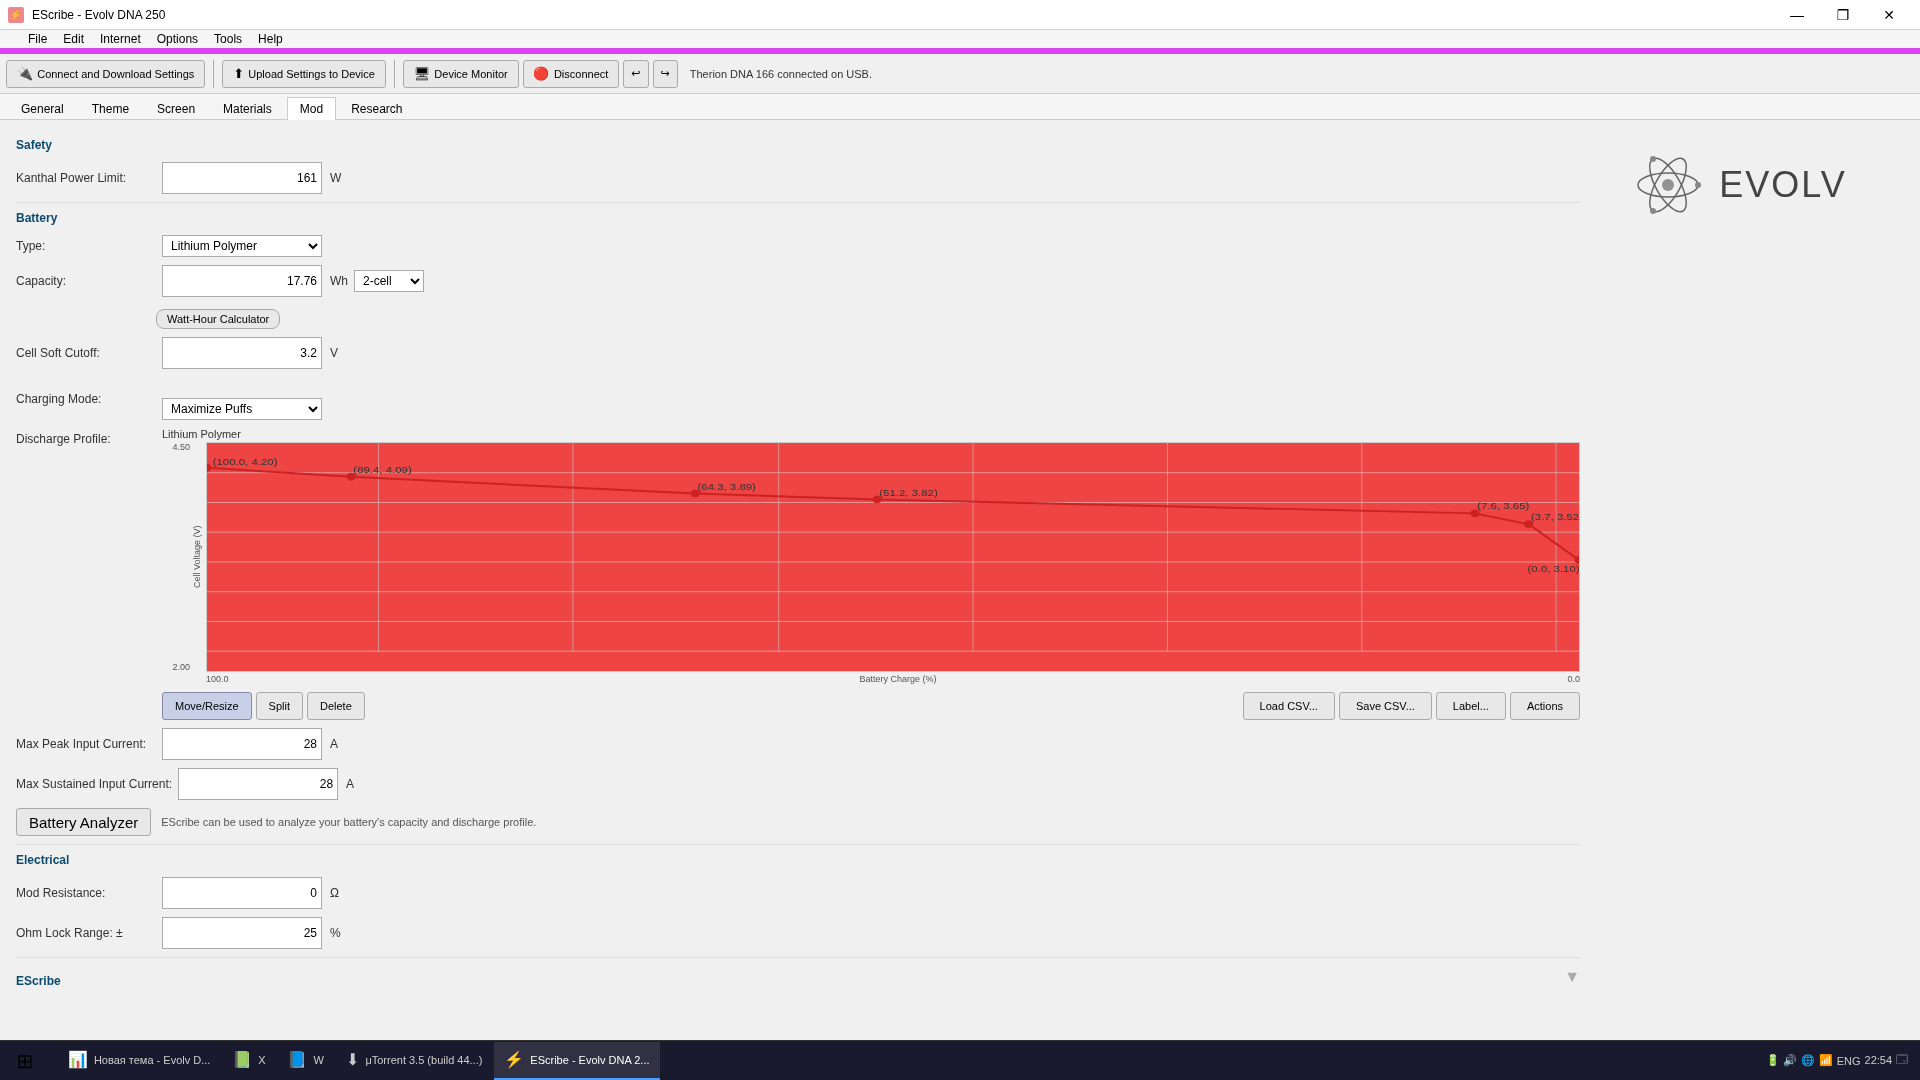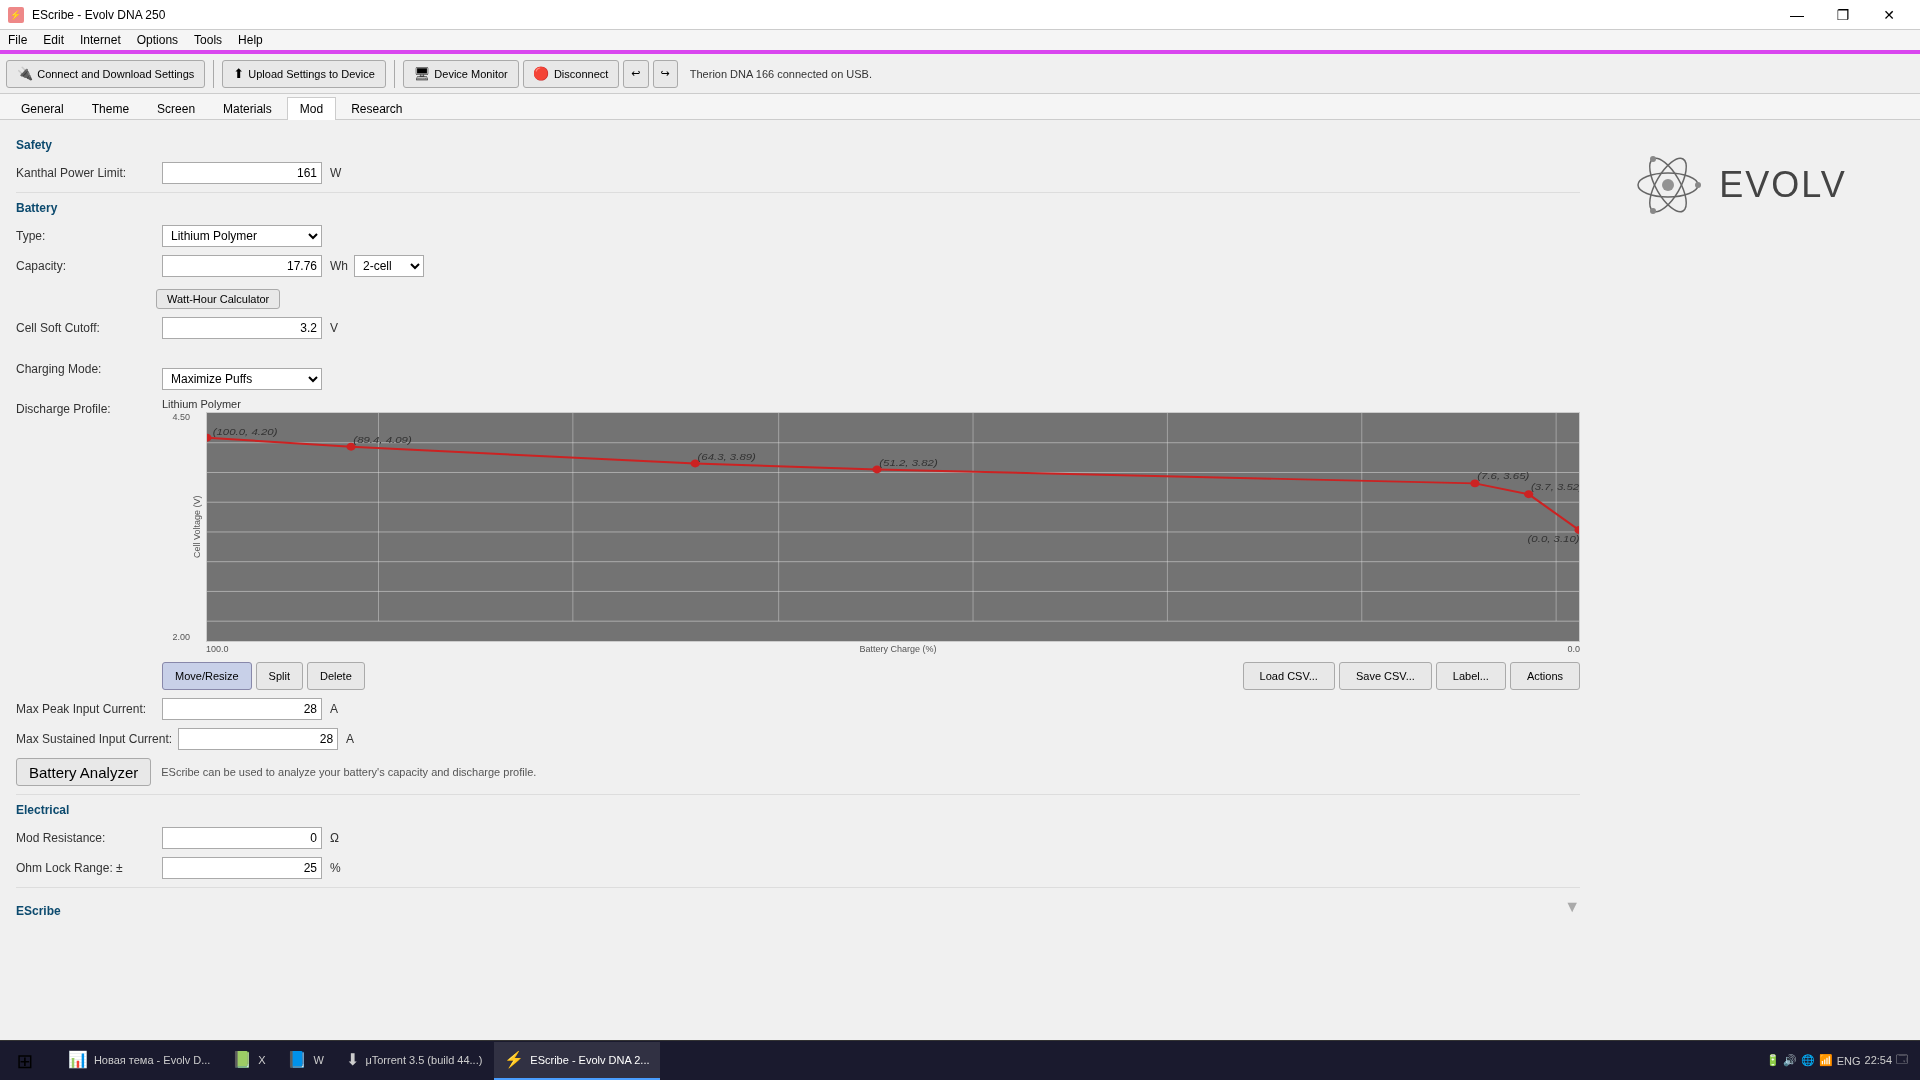--- a/index.html
+++ b/index.html
@@ -16,25 +16,25 @@
       padding: 0 8px;
     }
     .title-bar-left { display: flex; align-items: center; gap: 8px; font-size: 12px; }
     .title-bar-icon { width: 16px; height: 16px; background: #e88; border-radius: 2px; display: flex; align-items: center; justify-content: center; font-size: 9px; color: white; }
     .title-bar-controls { display: flex; gap: 0; }
     .title-bar-btn { width: 46px; height: 30px; border: none; background: transparent; cursor: pointer; font-size: 14px; display: flex; align-items: center; justify-content: center; }
 
     
     .menu-bar {
       background: #f5f5f5;
-      border-bottom: 4px solid #d946ef;
+      border-bottom: 6px solid #d946ef;
       display: flex;
       height: 24px;
       align-items: center;
-      padding: 0 0;
+      padding: 0 20px;
     }
     .menu-item { padding: 2px 8px; cursor: pointer; font-size: 12px; height: 100%; display: flex; align-items: center; }
 
     
     .toolbar {
       background: #f0f0f0;
       border-bottom: 1px solid #ccc;
       display: flex;
       align-items: center;
       height: 40px;
@@ -77,34 +77,34 @@
       margin-bottom: 10px; margin-top: 8px;
     }
 
     
     .form-row {
       display: flex; align-items: center; margin-bottom: 8px; gap: 6px;
     }
     .form-label { min-width: 140px; font-size: 12px; color: #333; }
     .form-input {
       border: 1px solid #aaa; background: #fff; padding: 2px 4px;
-      font-size: 12px; height: 22px;
+      font-size: 12px; height: 32px;
     }
     .form-input-num { width: 80px; text-align: right; }
     .form-unit { font-size: 12px; color: #333; margin-left: 2px; }
 
     select.form-select {
       border: 1px solid #aaa; background: #fff; padding: 2px 4px;
       font-size: 12px; height: 22px; cursor: pointer;
     }
 
     
     .wh-btn {
       padding: 3px 10px; background: #e8e8e8;
-      border: 1px solid #aaa; border-radius: 3px; cursor: pointer;
+      border: 1px solid #aaa; border-radius: 8px; cursor: pointer;
       font-size: 11px; margin-top: 4px; margin-left: 140px;
     }
     .chart-btn {
       padding: 3px 12px; border: 1px solid #aaa; background: #e8e8e8;
       border-radius: 3px; cursor: pointer; font-size: 11px; height: 28px;
     }
     .chart-btn.active { background: #c8d0e8; border-color: #88a; }
     .chart-btn-large { padding: 3px 16px; }
 
     
@@ -306,21 +306,21 @@
         <div style="display:flex;align-items:stretch;">
 
           <div style="display:flex;align-items:stretch;flex-direction:row;">
             <div style="display:flex;flex-direction:column;justify-content:space-between;align-items:flex-end;width:30px;font-size:9px;color:#555;padding-right:2px;">
               <span>4.50</span>
               <span>2.00</span>
             </div>
             <div style="writing-mode:vertical-rl;transform:rotate(180deg);font-size:9px;color:#555;width:14px;text-align:center;">Cell Voltage (V)</div>
           </div>
 
-          <div style="flex:1;position:relative;background:#737373;border:1px solid #ccc;height:230px;min-width:800px;font-style:italic;">
+          <div style="flex:1;position:relative;background:#ef4444;border:1px solid #ccc;height:230px;min-width:800px;">
             <svg width="100%" height="100%" viewBox="0 0 1200 230" preserveAspectRatio="none">
 
               <line x1="150" y1="0" x2="150" y2="210" stroke="#ccc" stroke-width="0.5"></line>
               <line x1="320" y1="0" x2="320" y2="210" stroke="#ccc" stroke-width="0.5"></line>
               <line x1="500" y1="0" x2="500" y2="210" stroke="#ccc" stroke-width="0.5"></line>
               <line x1="670" y1="0" x2="670" y2="210" stroke="#ccc" stroke-width="0.5"></line>
               <line x1="840" y1="0" x2="840" y2="210" stroke="#ccc" stroke-width="0.5"></line>
               <line x1="1010" y1="0" x2="1010" y2="210" stroke="#ccc" stroke-width="0.5"></line>
               <line x1="1180" y1="0" x2="1180" y2="210" stroke="#ccc" stroke-width="0.5"></line>
 

